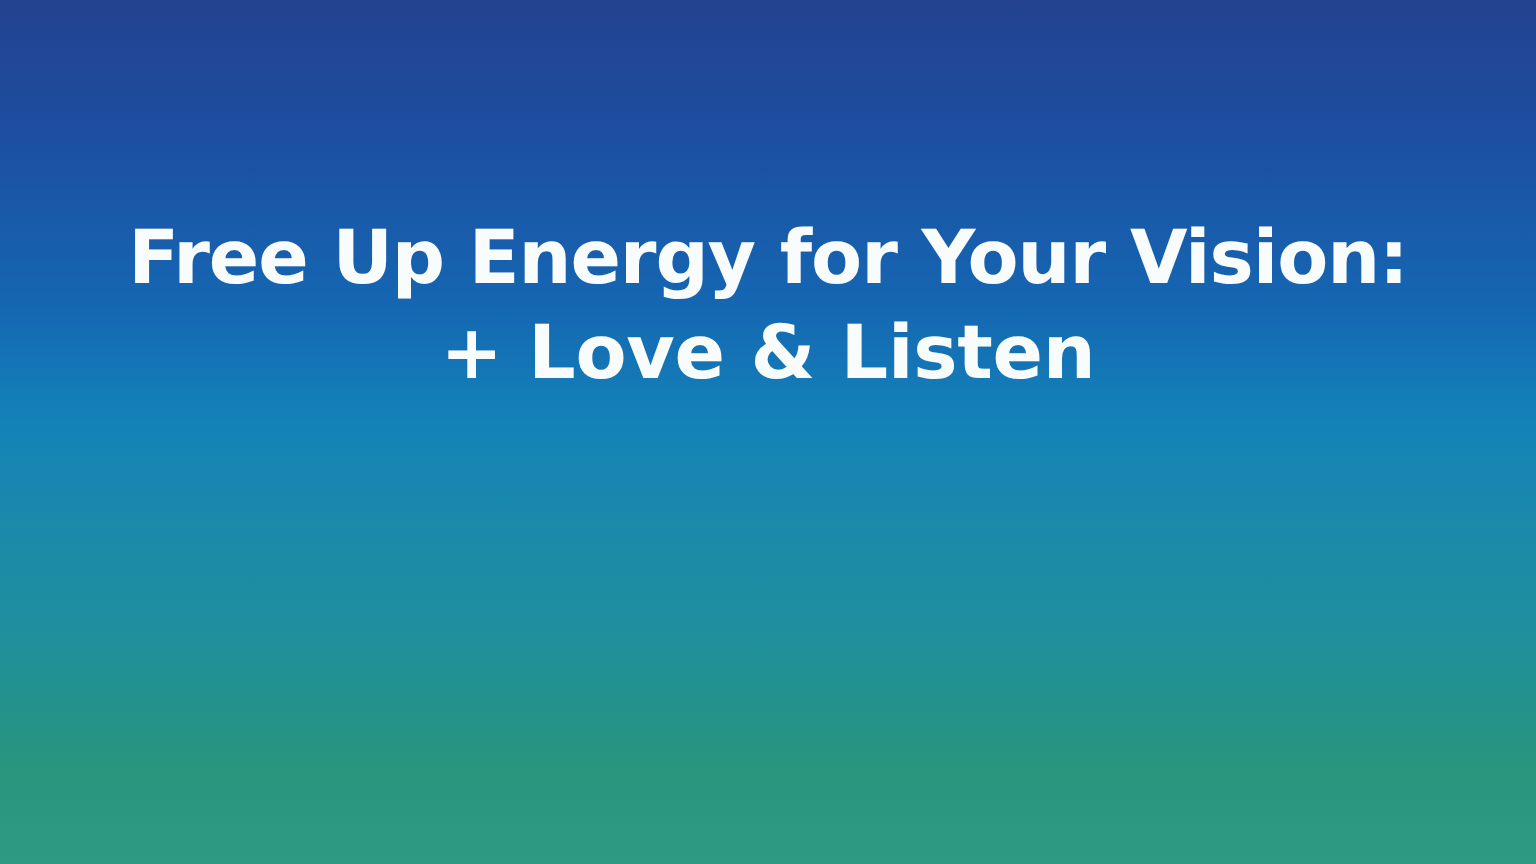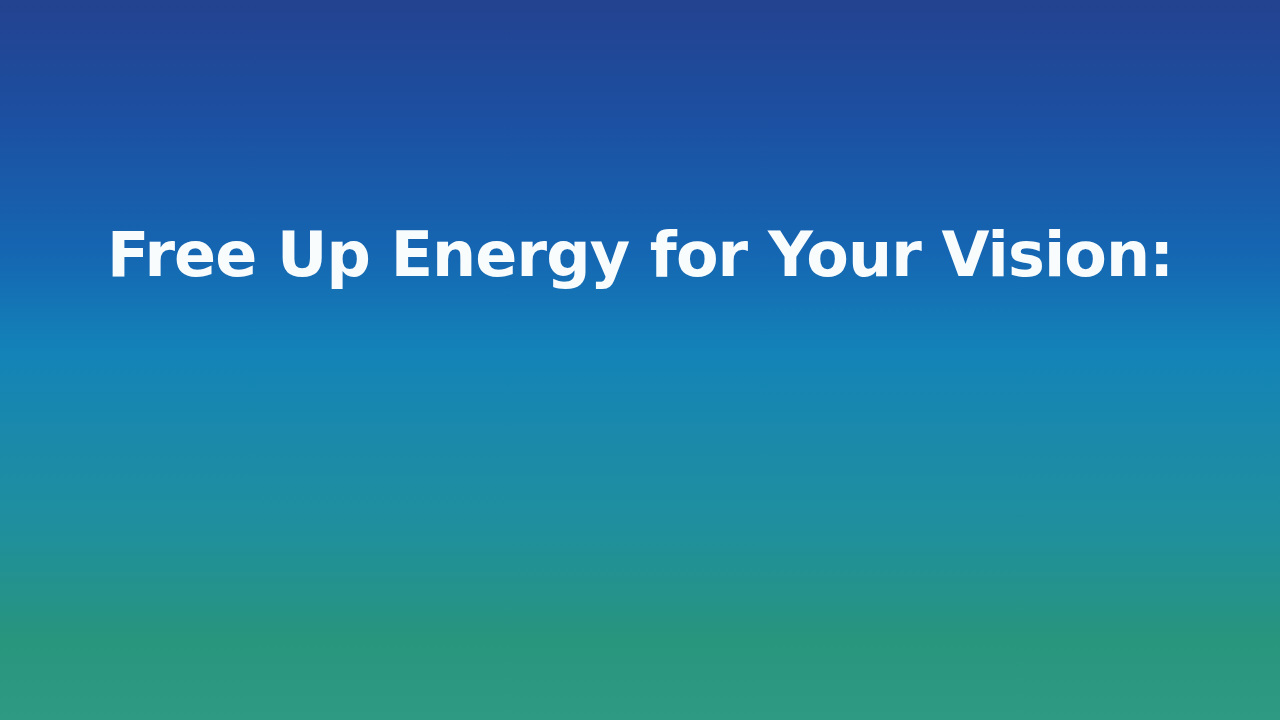--- a/index.html
+++ b/index.html
@@ -72,16 +72,17 @@
   .headline .line-3 { letter-spacing: -0.2px; }
 </style>
 </head>
 <body>
 
 <div class="slide" style="background-image: linear-gradient(rgb(35, 66, 143) 0%, rgb(29, 78, 160) 15%, rgb(21, 102, 178) 35%, rgb(19, 131, 184) 49%, rgb(26, 137, 171) 60%, rgb(31, 143, 158) 73%, rgb(40, 149, 125) 89%, rgb(47, 154, 132) 100%);">
 
   <div class="headline-block">
     <h1 class="headline" style="color: rgb(248, 252, 253); text-align: center;">
       <span class="line line-1">Free Up Energy for Your Vision:</span>
+      <span class="line line-3">+ Love &amp; Listen</span>
     </h1>
   </div>
 
 </div>
 
 </body></html>

